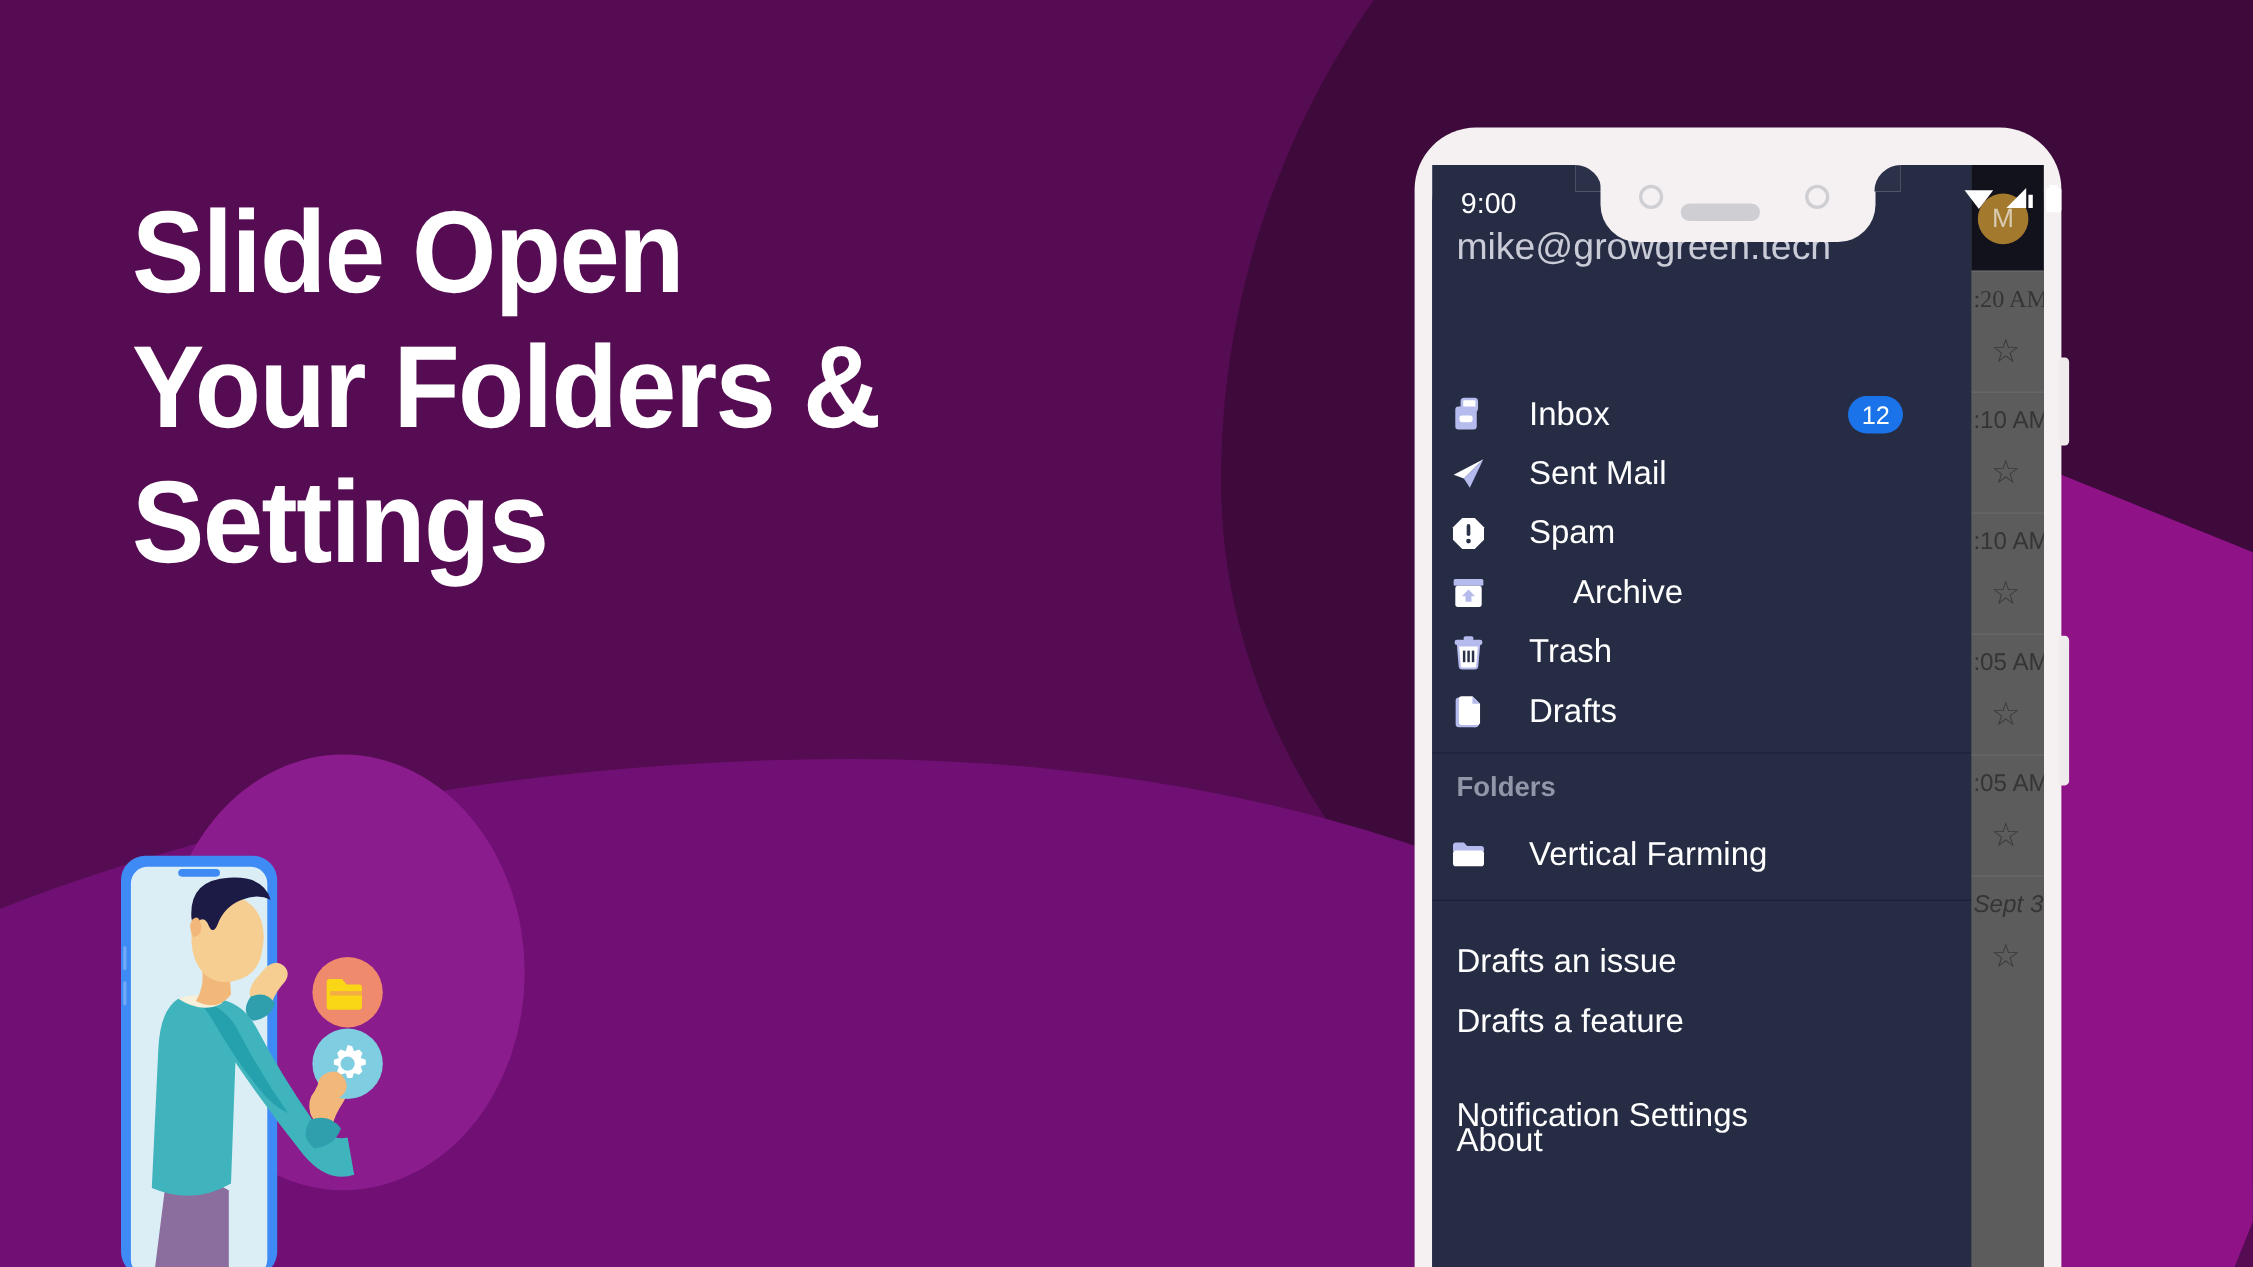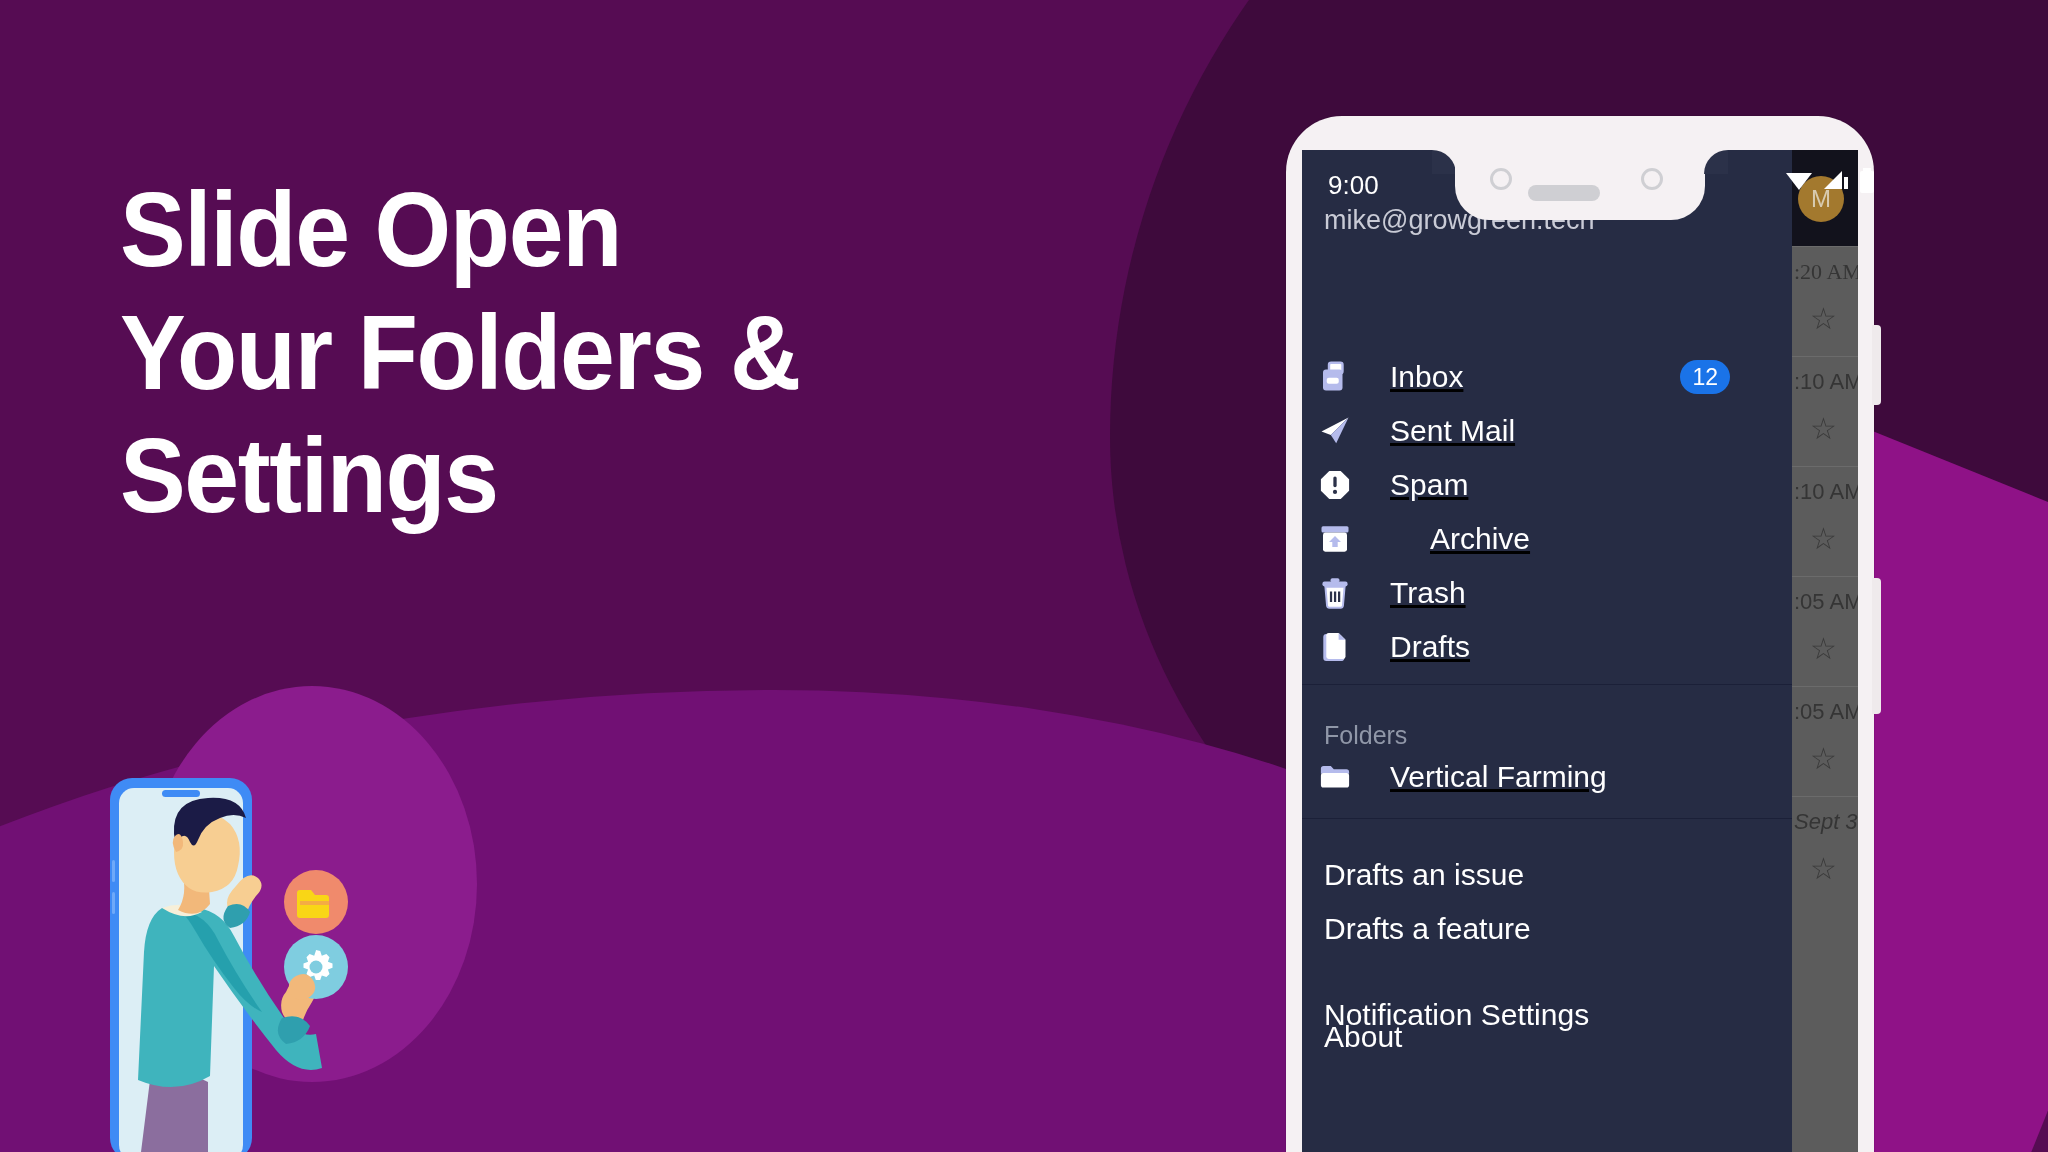--- a/index.html
+++ b/index.html
@@ -170,25 +170,25 @@
 
   
   .drawer {
     position:absolute; left:1302px; top:150px;
     width:490px; height:1040px;
     background:#262C44;
     overflow:hidden;
   }
   .drawer-email {
     position:absolute; left:22px; top:55px;
-    color:#C9CBD6; font-size:27px;
+    color:#C9CBD6; font-size:34px;
   }
   .nav-item {
     position:absolute; left:0; width:490px; height:54px;
-    display:flex; align-items:center;text-decoration:underline;
+    display:flex; align-items:center;
   }
   .nav-icon {
     width:66px; display:flex; align-items:center; justify-content:center;
     color:#B5BBEC;
   }
   .nav-label {
     color:#FFFFFF; font-size:30px; margin-left:22px;
   }
   .nav-badge {
     position:absolute; right:62px;
@@ -372,21 +372,21 @@
             <svg width="36" height="36" viewBox="0 0 24 24">
          <path d="M4.2 5.4 a2 2 0 0 1 2 -2 h6.4 l5.2 5.2 v10.8 a2 2 0 0 1 -2 2 h-9.6 a2 2 0 0 1 -2 -2 z" fill="#B5BBEC"></path>
          <path d="M6.6 3.4 h6.4 l5.2 5.2 v10.8 a2 2 0 0 1 -2 2 h-1 v-12 h-8.6 z" fill="#B5BBEC"></path>
          <path d="M6.2 4.2 a1.6 1.6 0 0 1 1.6 -1.6 h6.6 l4.6 4.6 v11.2 a1.6 1.6 0 0 1 -1.6 1.6 h-9.6 a1.6 1.6 0 0 1 -1.6 -1.6z" fill="#FFFFFF"></path>
          <path d="M14.4 2.6 l4.6 4.6 h-4.6 z" fill="#B5BBEC"></path>
        </svg>
           </span>
           <span class="nav-label">Drafts</span>
         </div>
         <div class="divider" style="top: 534px;"></div>
-        <div class="section-label" style="top: 571px;">Folders</div>
+        <div class="section-label" style="top: 552px; font-weight: bold;">Folders</div>
         <div class="nav-item" style="top: 600px;">
           <span class="nav-icon">
             <svg width="36" height="36" viewBox="0 0 24 24">
          <path d="M2.6 6.4 a1.8 1.8 0 0 1 1.8 -1.8 h4.8 l2 2.2 h8.4 a1.8 1.8 0 0 1 1.8 1.8 v1.2 h-18.8z" fill="#B5BBEC"></path>
          <rect x="2.6" y="9.4" width="18.8" height="9.6" rx="1.7" fill="#FFFFFF"></rect>
        </svg>
           </span>
           <span class="nav-label">Vertical Farming</span>
         </div>
         <div class="divider" style="top: 668px;"></div>

